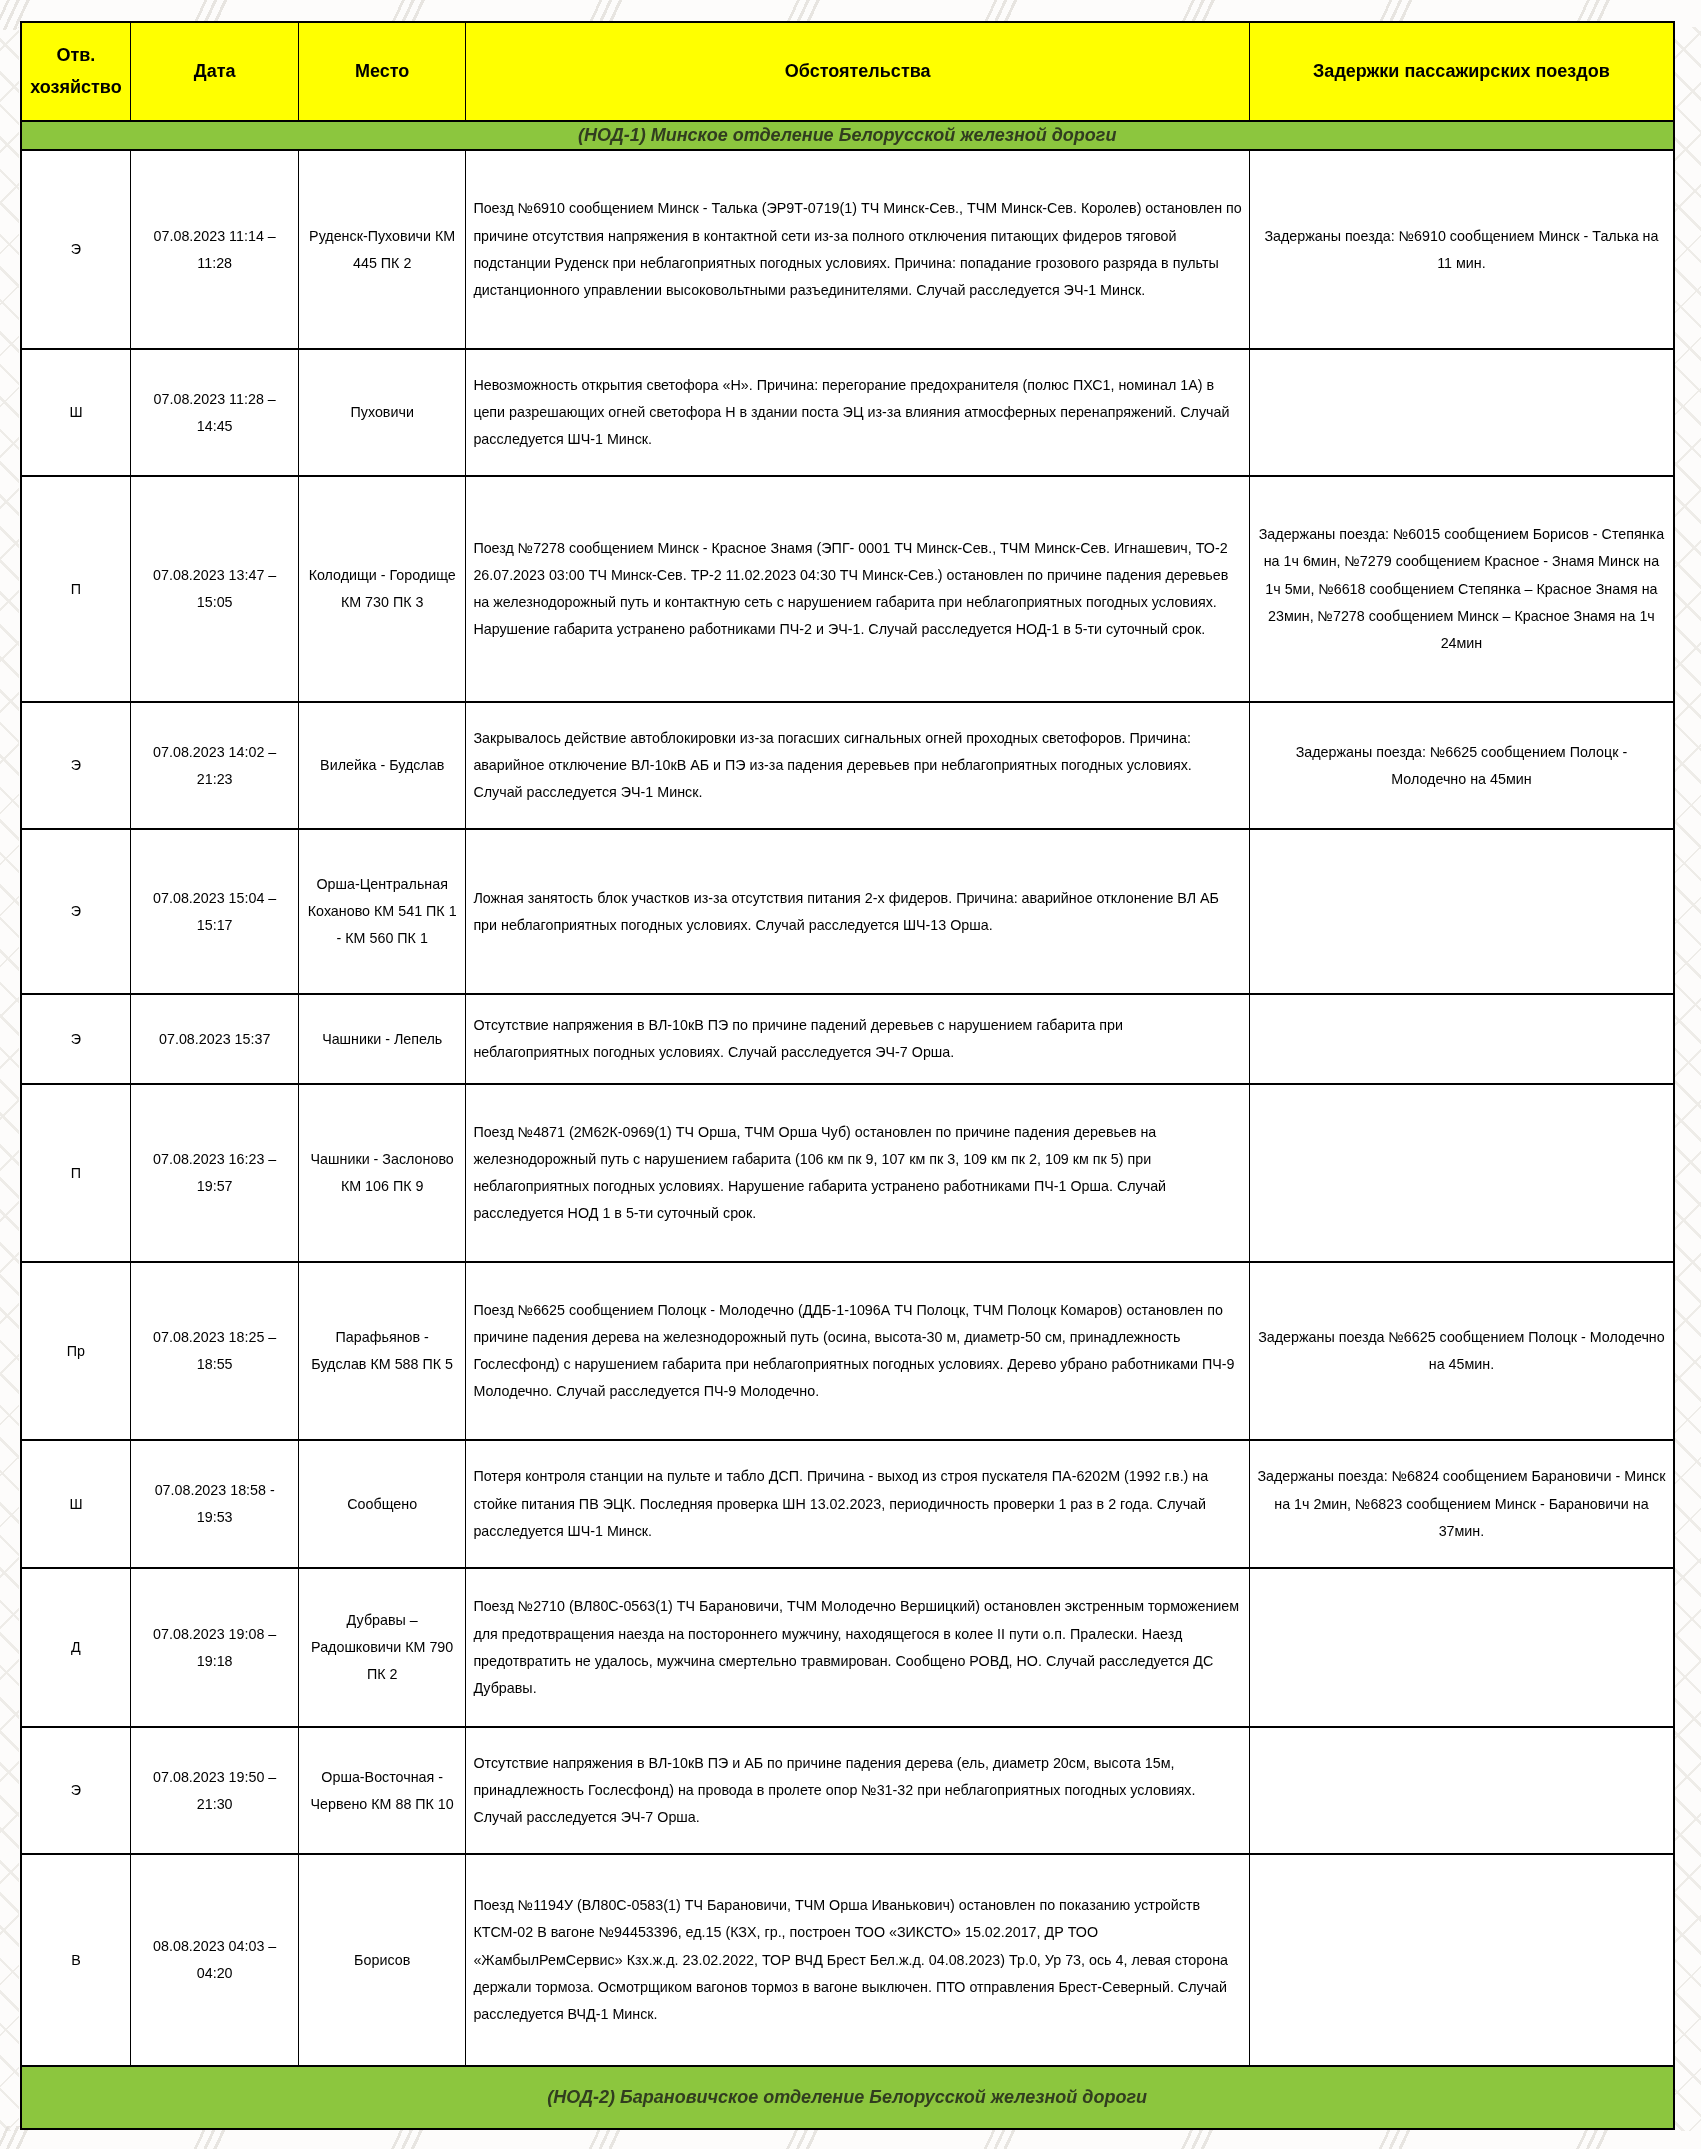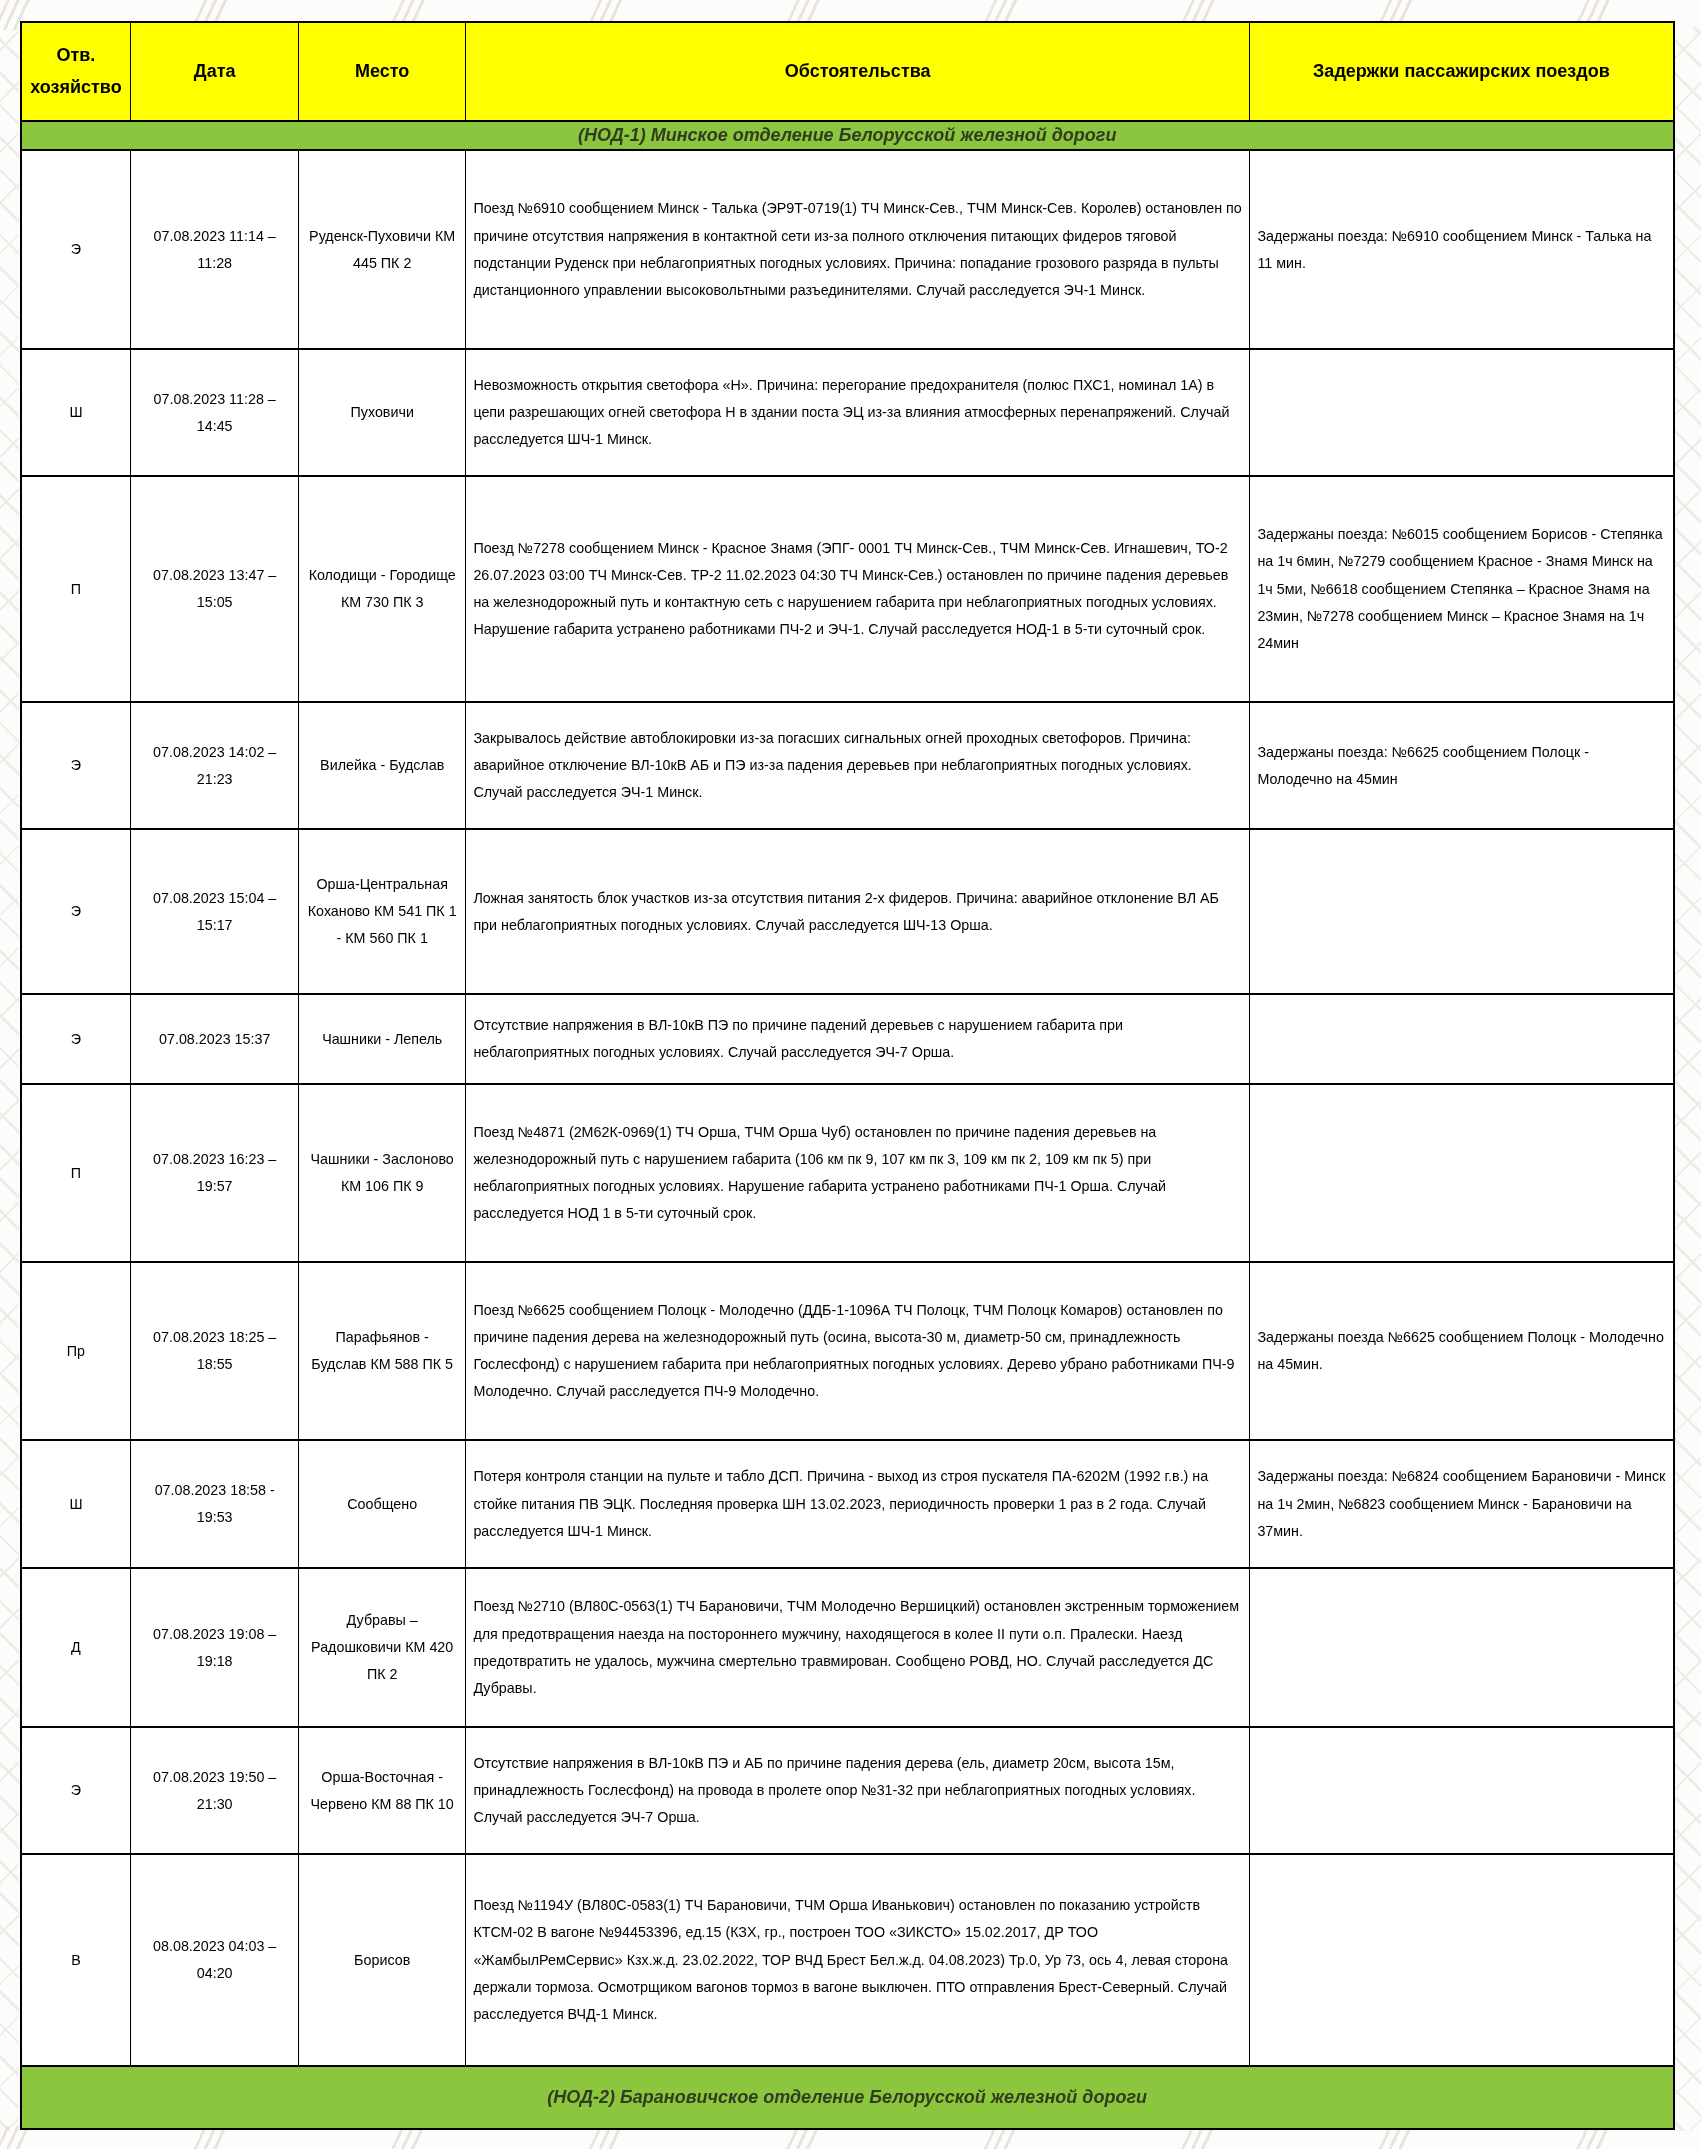--- a/index.html
+++ b/index.html
@@ -68,21 +68,21 @@
   thead tr{height:99px;margin-top:9px;}
   th{
     background:var(--header_bg);
     font-size:18px;font-weight:bold;
     text-align:center;line-height:1.8;
     padding:3.6px 5.4px;
   }
   td{font-size:14.3px;line-height:1.9;}
   .c-dept,.c-date,.c-place{text-align:center;}
   .c-circ{text-align:left;}
-  .c-delay{text-align:left;}
+  .c-delay{text-align:center;}
   .c-section{
     background:var(--section_bg);
     color:var(--section_text);
     text-align:center;
     font-size:18px;font-weight:bold;font-style:italic;
     line-height:1.2;
     padding:1.8px 5.4px;
   }
 </style>
 </head>
@@ -173,21 +173,21 @@
       <tr style="height: 128px;">
     <td class="c-dept">Ш</td>
     <td class="c-date">07.08.2023 18:58 - 19:53</td>
     <td class="c-place">Сообщено</td>
     <td class="c-circ">Потеря контроля станции на пульте и табло ДСП. Причина - выход из строя пускателя ПА-6202М (1992 г.в.) на стойке питания ПВ ЭЦК. Последняя проверка ШН 13.02.2023, периодичность проверки 1 раз в 2 года. Случай расследуется ШЧ-1 Минск.</td>
     <td class="c-delay">Задержаны поезда: №6824 сообщением Барановичи - Минск на 1ч 2мин, №6823 сообщением Минск - Барановичи на 37мин.</td>
   </tr>
       <tr style="height: 159px;">
     <td class="c-dept">Д</td>
     <td class="c-date">07.08.2023 19:08 – 19:18</td>
-    <td class="c-place">Дубравы – Радошковичи КМ 420 ПК 2</td>
+    <td class="c-place">Дубравы – Радошковичи КМ 790 ПК 2</td>
     <td class="c-circ">Поезд №2710 (ВЛ80С-0563(1) ТЧ Барановичи, ТЧМ Молодечно Вершицкий) остановлен экстренным торможением для предотвращения наезда на постороннего мужчину, находящегося в колее II пути о.п. Пралески. Наезд предотвратить не удалось, мужчина смертельно травмирован. Сообщено РОВД, НО. Случай расследуется ДС Дубравы.</td>
     <td class="c-delay"></td>
   </tr>
       <tr style="height: 127px;">
     <td class="c-dept">Э</td>
     <td class="c-date">07.08.2023 19:50 – 21:30</td>
     <td class="c-place">Орша-Восточная - Червено КМ 88 ПК 10</td>
     <td class="c-circ">Отсутствие напряжения в ВЛ-10кВ ПЭ и АБ по причине падения дерева (ель, диаметр 20см, высота 15м, принадлежность Гослесфонд) на провода в пролете опор №31-32 при неблагоприятных погодных условиях. Случай расследуется ЭЧ-7 Орша.</td>
     <td class="c-delay"></td>
   </tr>

